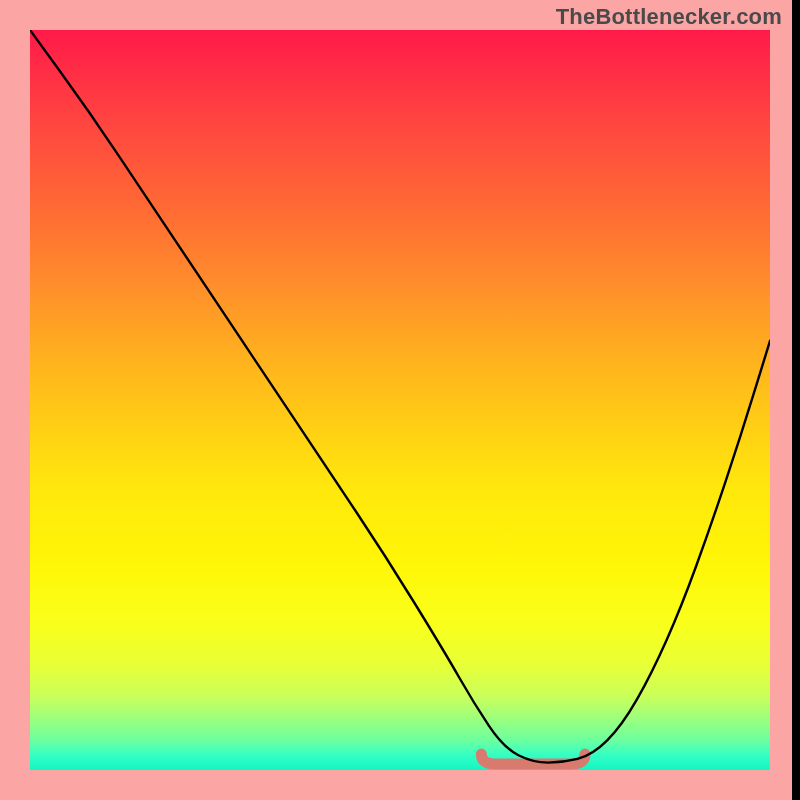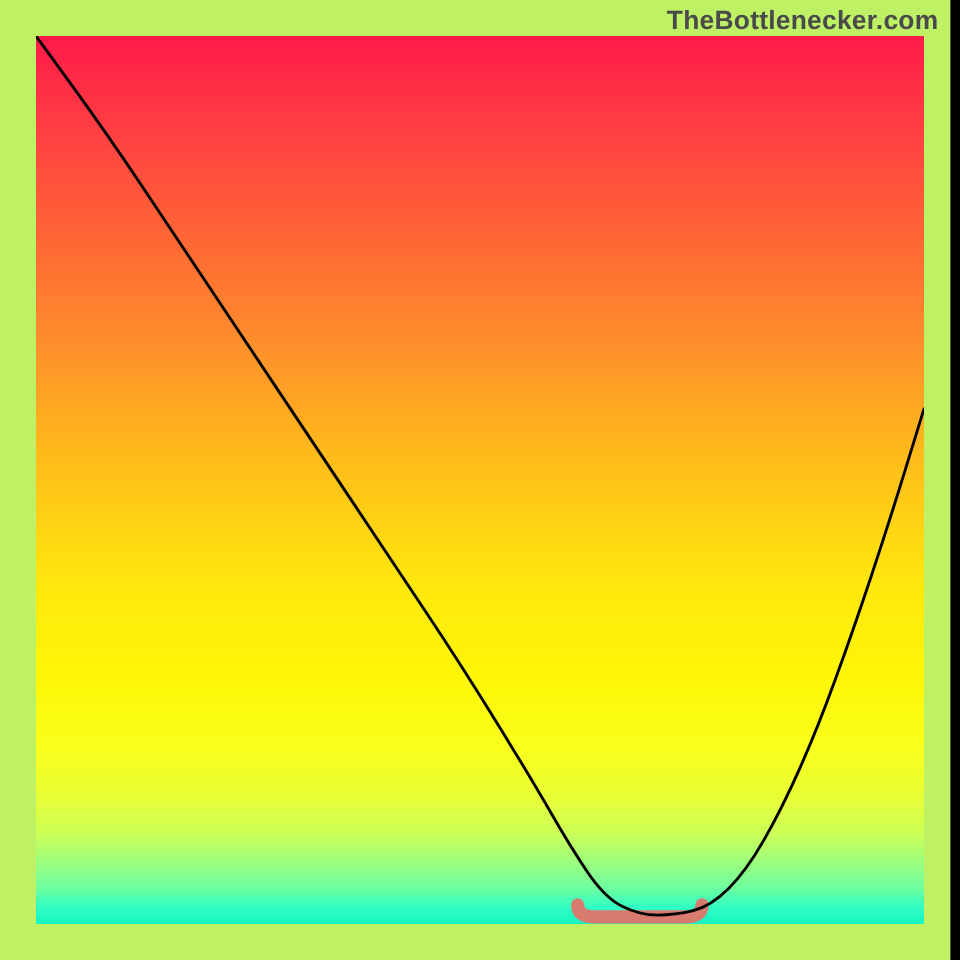--- a/index.html
+++ b/index.html
@@ -1,21 +1,21 @@
 <!DOCTYPE html>
 <html><head>
 <meta charset="utf-8">
 <style>
   * { margin: 0; padding: 0; box-sizing: border-box; }
   html, body { width: 800px; height: 800px; overflow: hidden; background: #000; }
   .frame {
     position: relative;
     width: 792px;
     height: 800px;
-    background: #bef264;
+    background: #fca5a5;
   }
   .watermark {
     position: absolute;
     top: 4px;
     right: 10px;
     font-family: Arial, Helvetica, sans-serif;
     font-size: 22px;
     font-weight: 600;
     color: #4a4a4a;
     letter-spacing: 0.2px;

